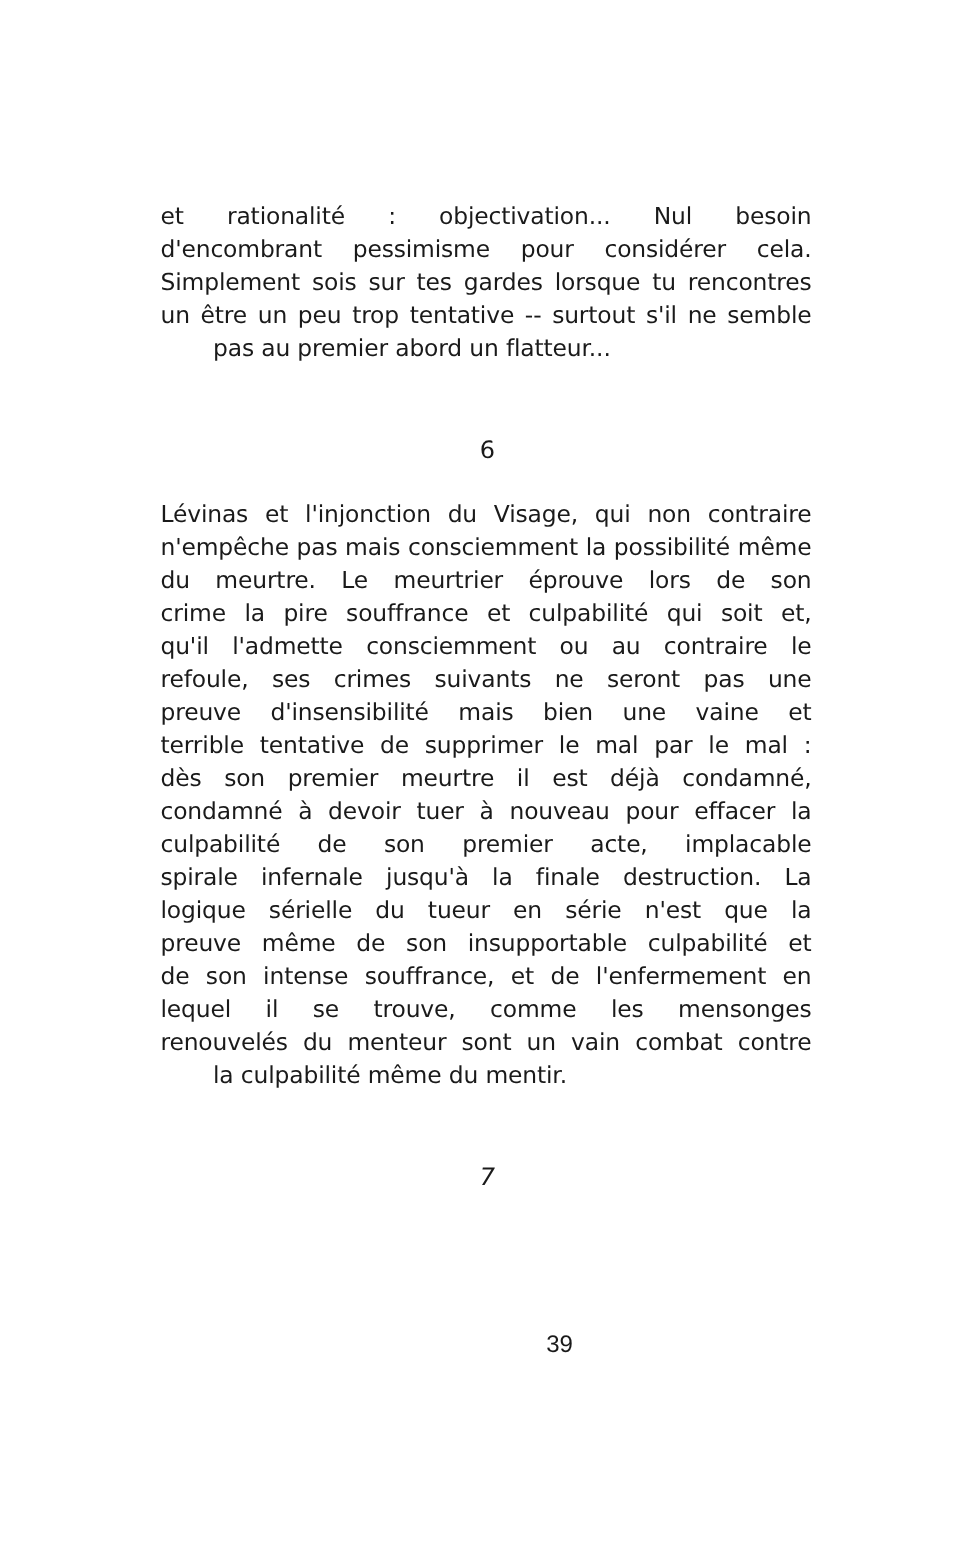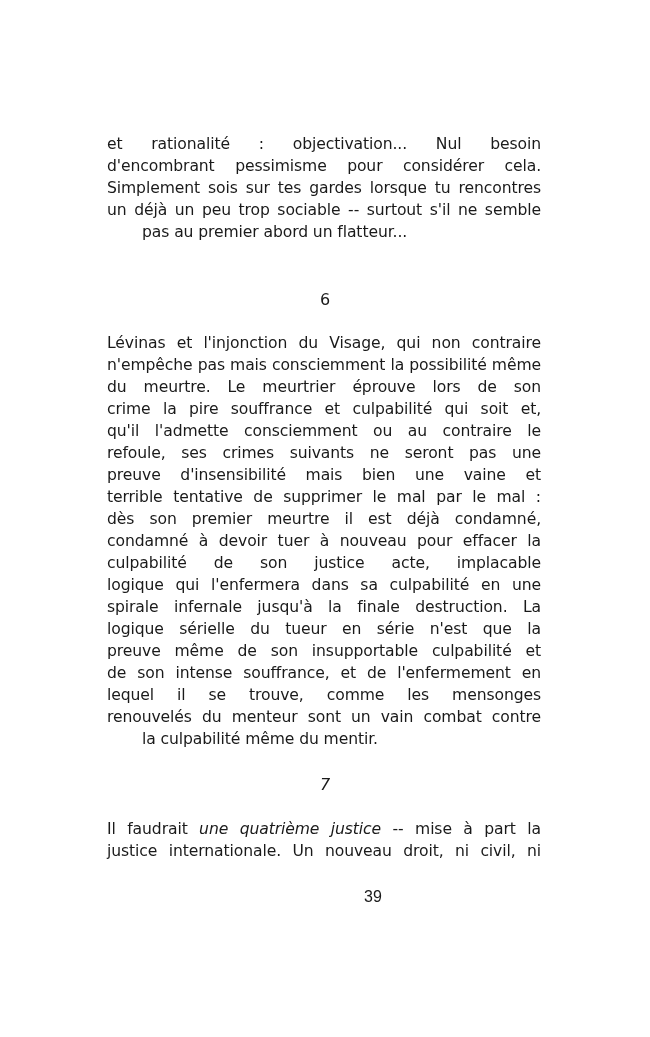--- a/index.html
+++ b/index.html
@@ -20,50 +20,45 @@
 </style>
 </head>
 <body>
 
 <div class="page">
 
   <div class="block" style="top:133px;">
     <span class="line">et rationalité : objectivation...  Nul besoin</span>
     <span class="line">d'encombrant pessimisme pour considérer cela.</span>
     <span class="line">Simplement sois sur tes gardes lorsque tu rencontres</span>
-    <span class="line">un déjà un peu trop sociable -- surtout s'il ne semble</span>
+    <span class="line">un être un peu trop tentative -- surtout s'il ne semble</span>
     <span class="line last">pas au premier abord un flatteur...</span>
   </div>
 
   <div class="heading" style="top:289px;">6</div>
 
   <div class="block" style="top:332px;">
     <span class="line">Lévinas et l'injonction du Visage, qui non contraire</span>
     <span class="line">n'empêche pas mais consciemment la possibilité même</span>
     <span class="line">du meurtre.  Le meurtrier éprouve lors de son</span>
     <span class="line">crime la pire souffrance et culpabilité qui soit et,</span>
     <span class="line">qu'il l'admette consciemment ou au contraire le</span>
     <span class="line">refoule, ses crimes suivants ne seront pas une</span>
     <span class="line">preuve d'insensibilité mais bien une vaine et</span>
     <span class="line">terrible tentative de supprimer le mal par le mal :</span>
     <span class="line">dès son premier meurtre il est déjà condamné,</span>
     <span class="line">condamné à devoir tuer à nouveau pour effacer la</span>
-    <span class="line">culpabilité de son justice acte, implacable</span>
-    <span class="line">logique qui l'enfermera dans sa culpabilité en une</span>
+    <span class="line">culpabilité de son premier acte, implacable</span>
     <span class="line">spirale infernale jusqu'à la finale destruction.  La</span>
     <span class="line">logique sérielle du tueur en série n'est que la</span>
     <span class="line">preuve même de son insupportable culpabilité et</span>
     <span class="line">de son intense souffrance, et de l'enfermement en</span>
     <span class="line">lequel il se trouve, comme les mensonges</span>
     <span class="line">renouvelés du menteur sont un vain combat contre</span>
     <span class="line last">la culpabilité même du mentir.</span>
   </div>
 
   <div class="heading italic" style="top:774px;">7</div>
 
-  <div class="block" style="top:818px;">
-    <span class="line"><span>Il faudrait </span><em>une quatrième justice</em><span> -- mise à part la</span></span>
-    <span class="line">justice internationale.  Un nouveau droit, ni civil, ni</span>
-  </div>
 
   <div class="pagenum" style="top:886px;">39</div>
 
 </div>
 
 </body></html>

